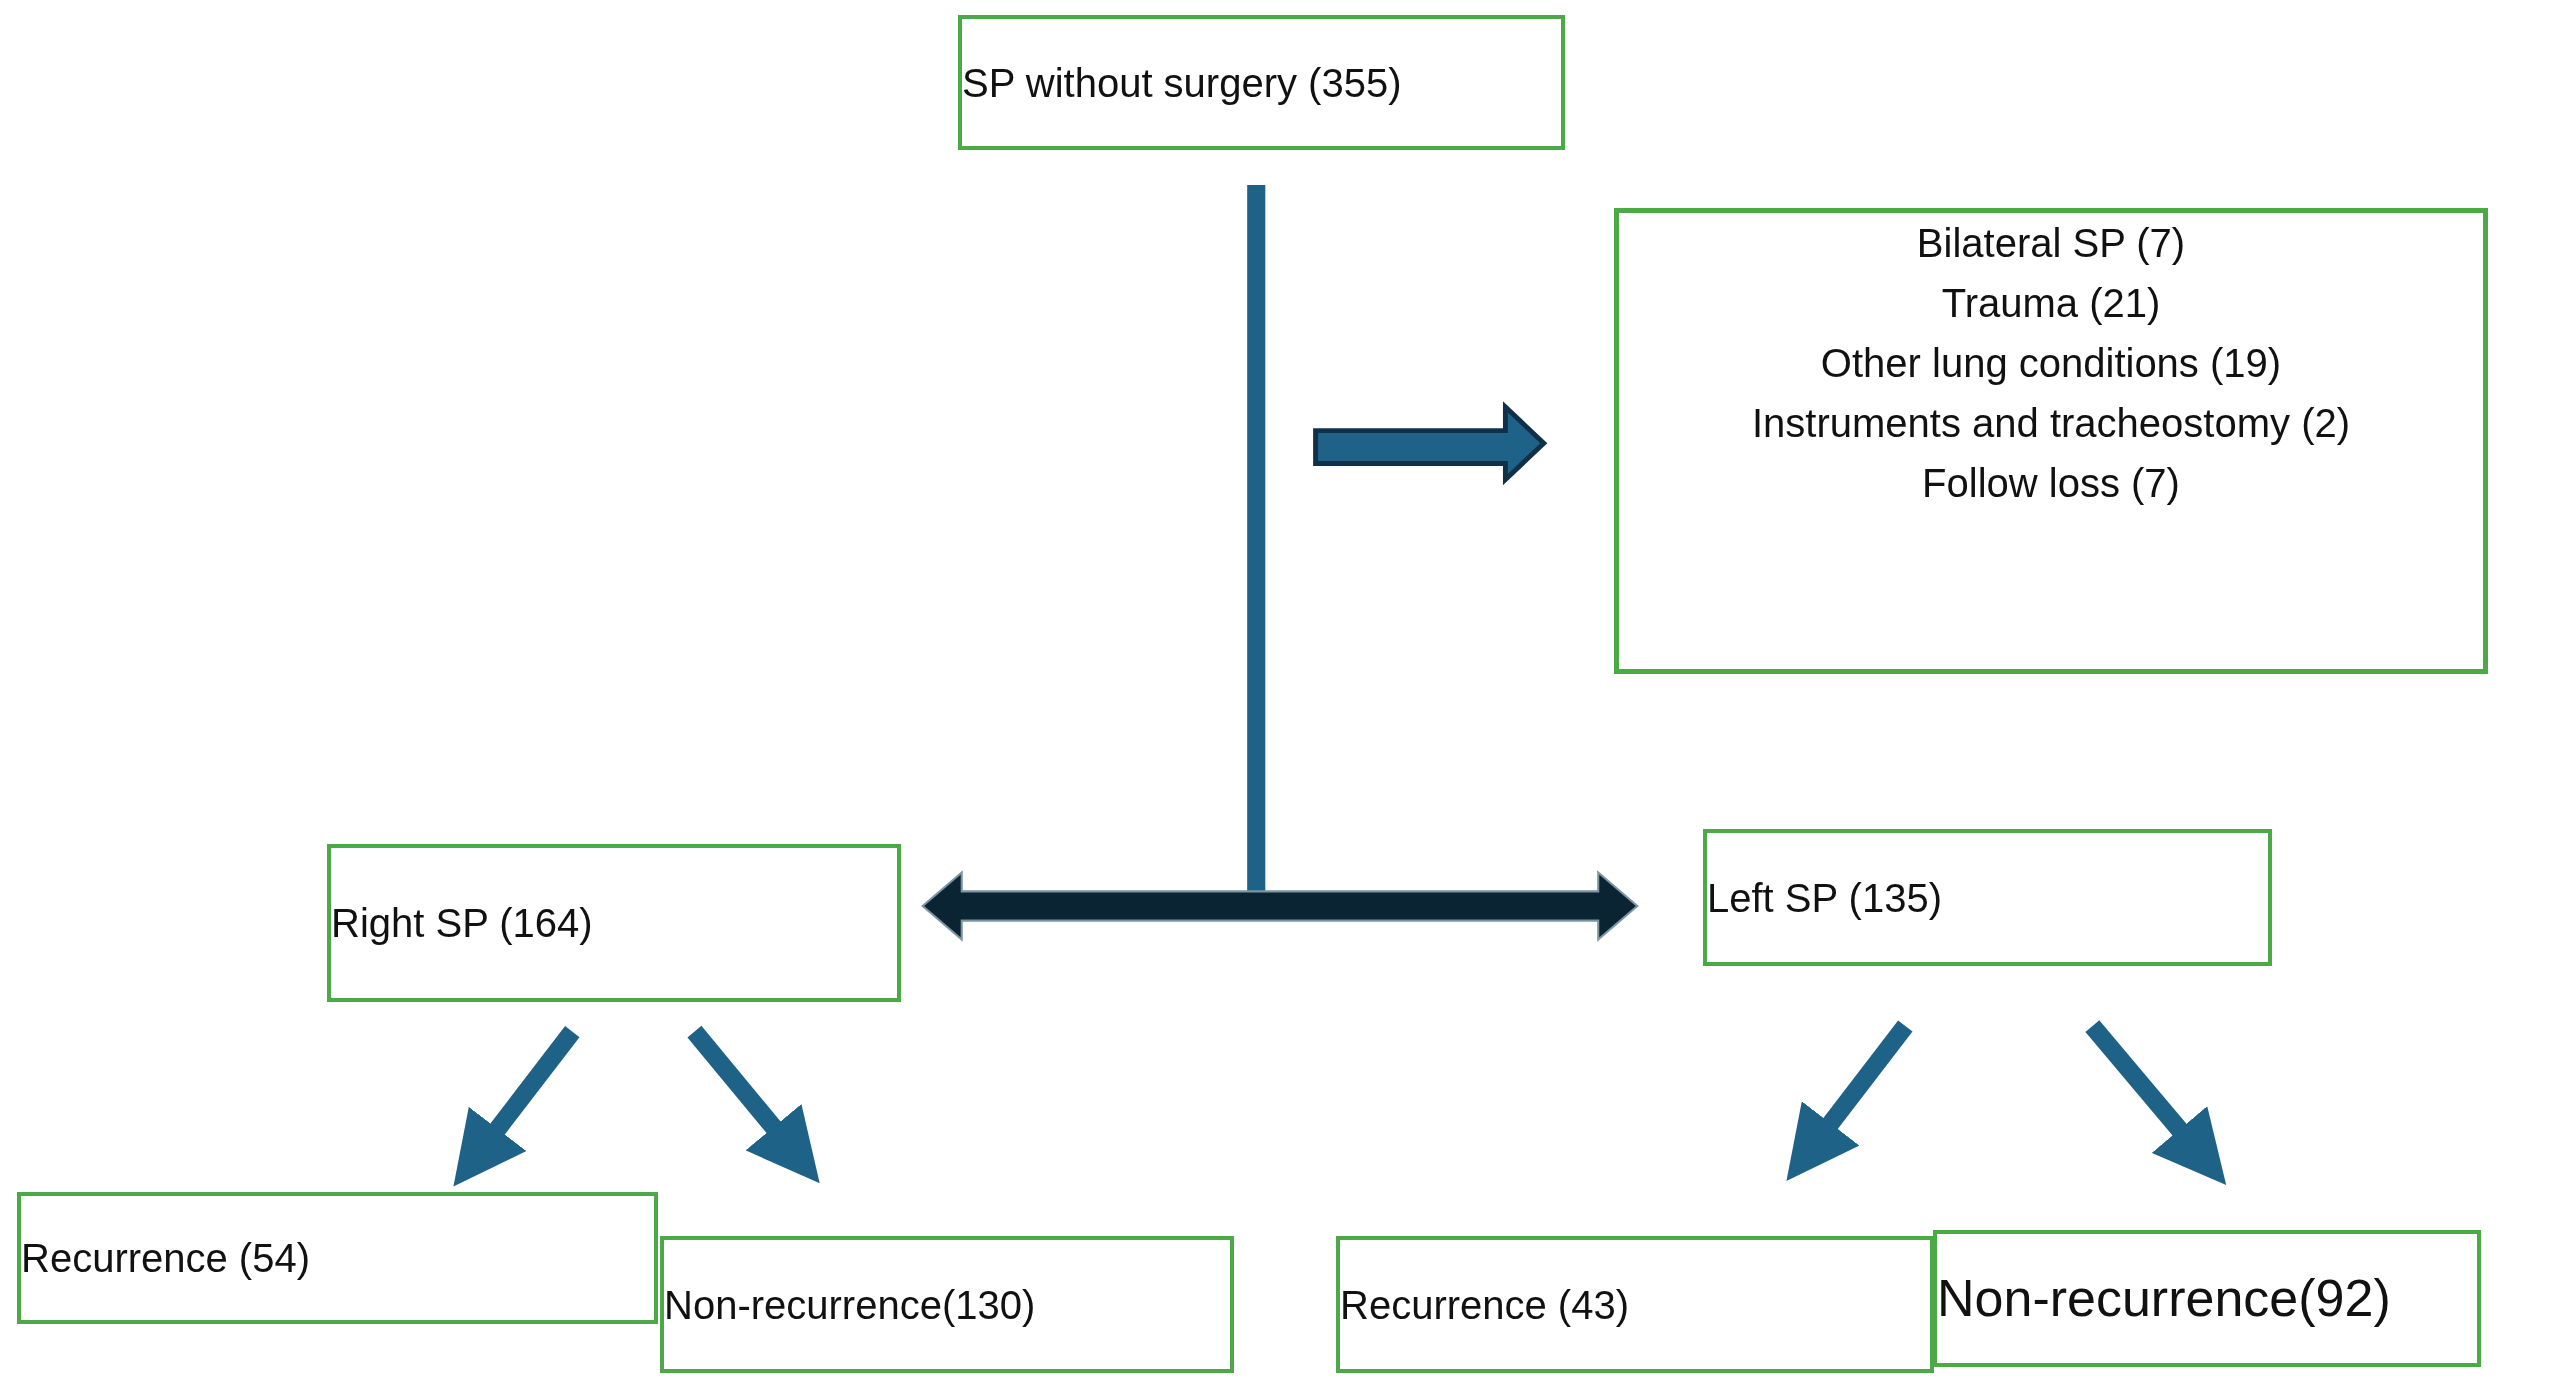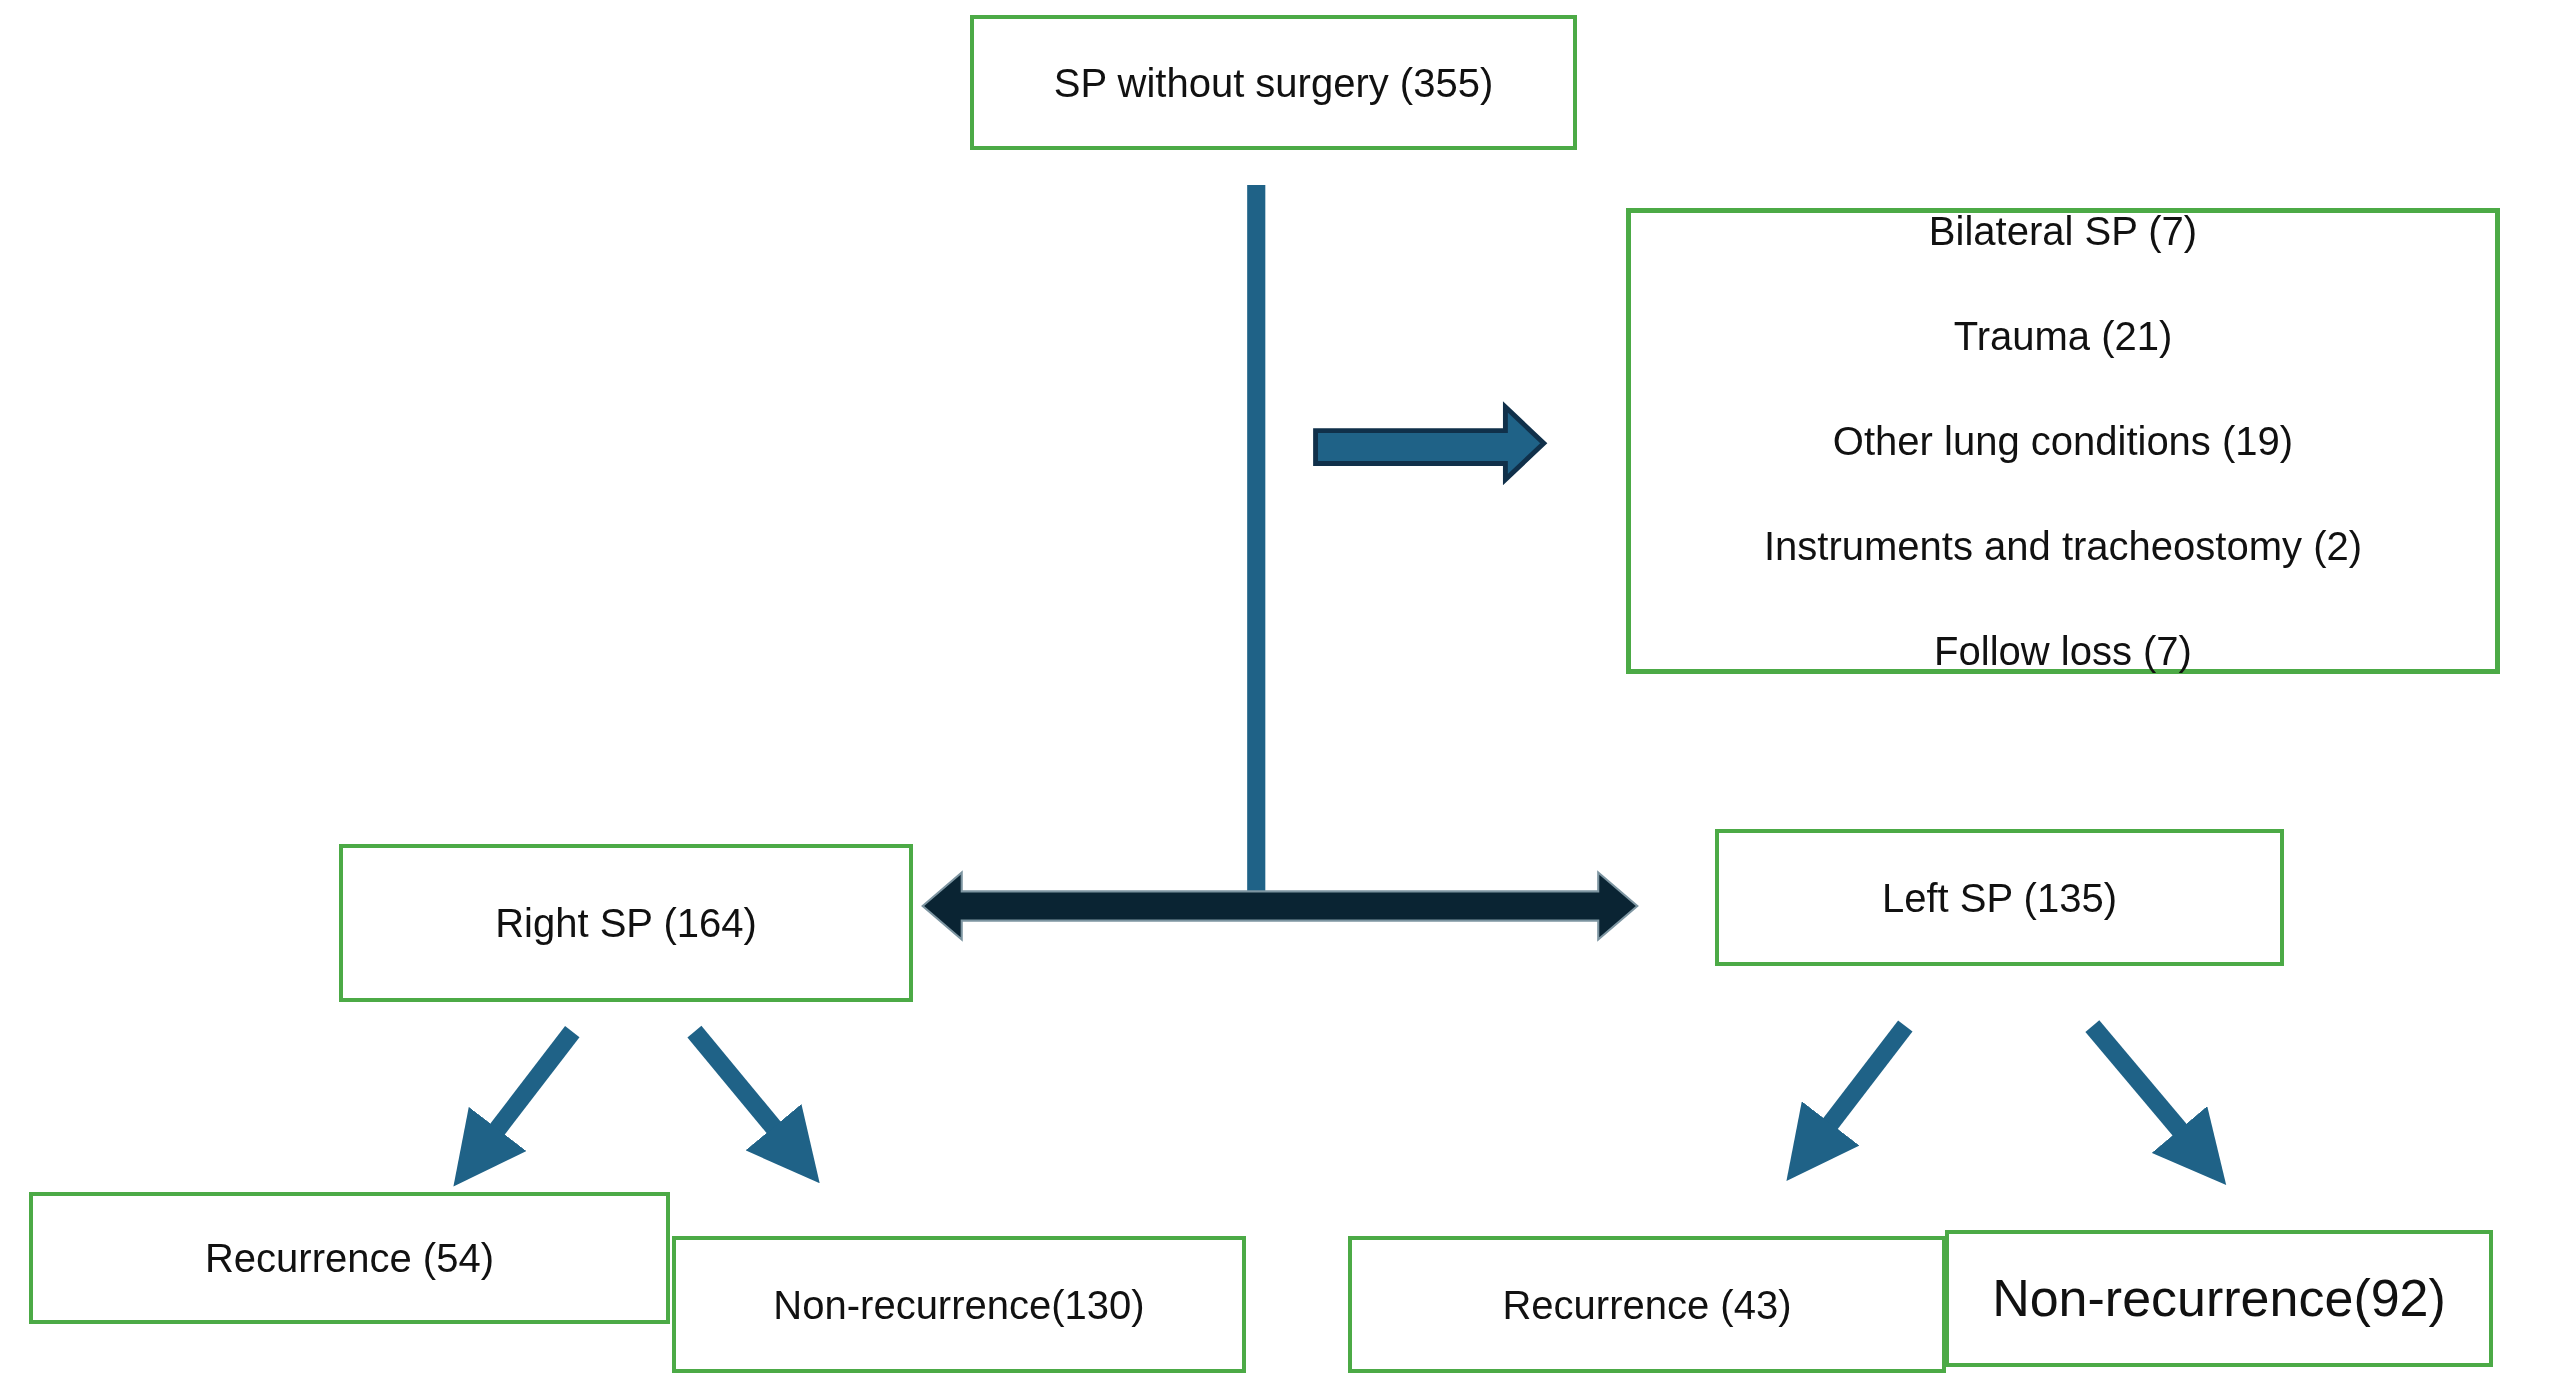--- a/index.html
+++ b/index.html
@@ -32,30 +32,28 @@
   .stroke-teal { stroke: var(--arrow-teal); }
   .fill-teal   { fill: var(--arrow-teal); }
   .teal-block  { fill: var(--arrow-teal); stroke: var(--arrow-teal-outline); stroke-width: 7; stroke-linejoin: miter; }
   .dark-block  { fill: var(--arrow-dark); stroke: var(--arrow-dark-edge); stroke-width: 3; stroke-linejoin: miter; }
   .box {
     position: absolute;
     border: 4.9px solid var(--box-border);
     background: var(--background);
     display: flex;
     align-items: center;
-    justify-content: center;
     text-align: center;
     color: var(--text);
     font-size: 40px;
     letter-spacing: 0;
     line-height: 1.2;
-    margin-left: 12px;
   }
   .box-root      { left: 958px; top: 15.4px;   width: 607px;  height: 135px; }
-  .box-exclusion { left: 1614px; top: 208px;  width: 874px; height: 466px; border-width: 5.6px; flex-direction: column; gap: 45px; }
+  .box-exclusion { left: 1614px; top: 208px;  width: 874px; height: 466px; border-width: 5.6px; flex-direction: column; }
   .box-right-sp  { left: 327px;  top: 844px; width: 574px;  height: 158px; }
   .box-left-sp   { left: 1703px; top: 829px; width: 569px;  height: 137px; }
   .box-o1        { left: 17px;   top: 1192px; width: 641px;  height: 132px; }
   .box-o2        { left: 660px;  top: 1236px; width: 574px;  height: 137px; }
   .box-o3        { left: 1336px; top: 1236px; width: 598px;  height: 137px; }
   .box-o4        { left: 1933px; top: 1230px; width: 548px;  height: 137px; font-size: 52px; }
   .ex-line {
     font-size: 40px;
     line-height: 60px;
     white-space: nowrap;

